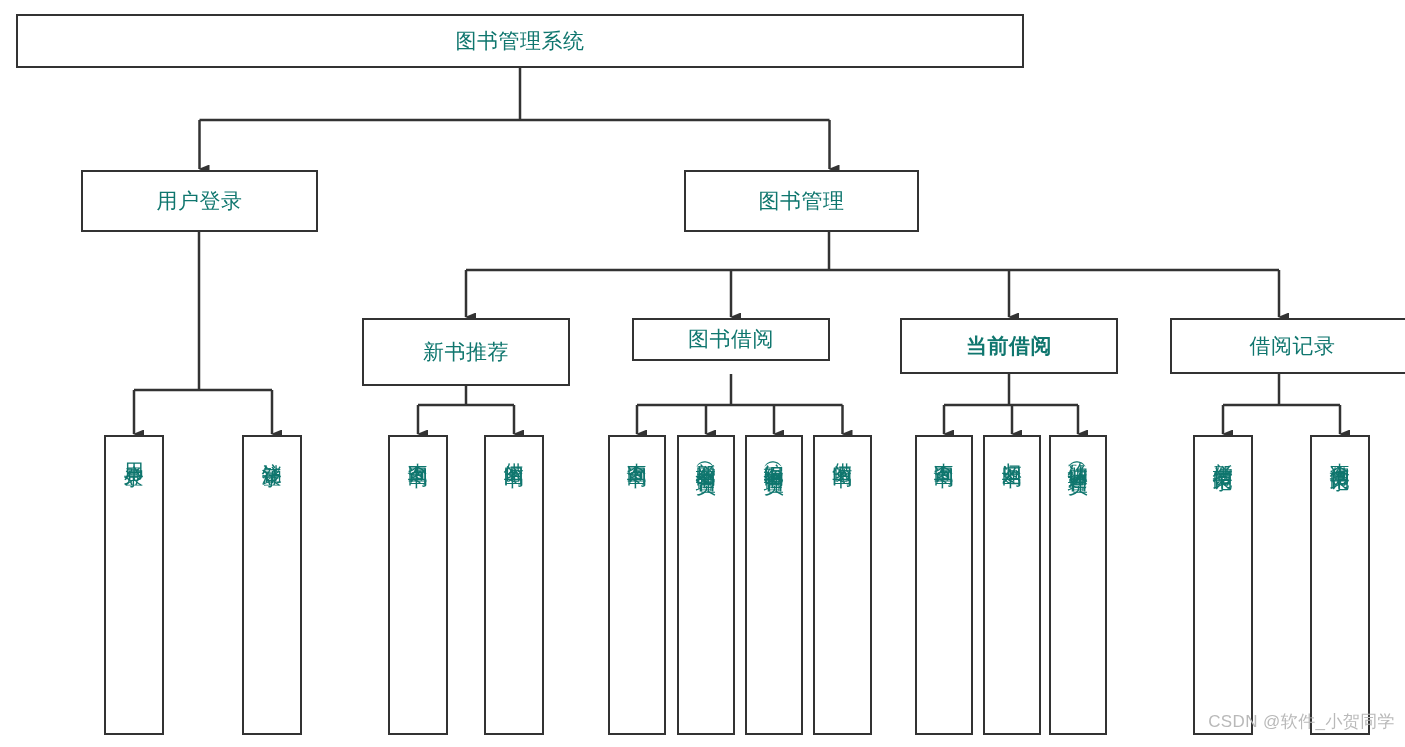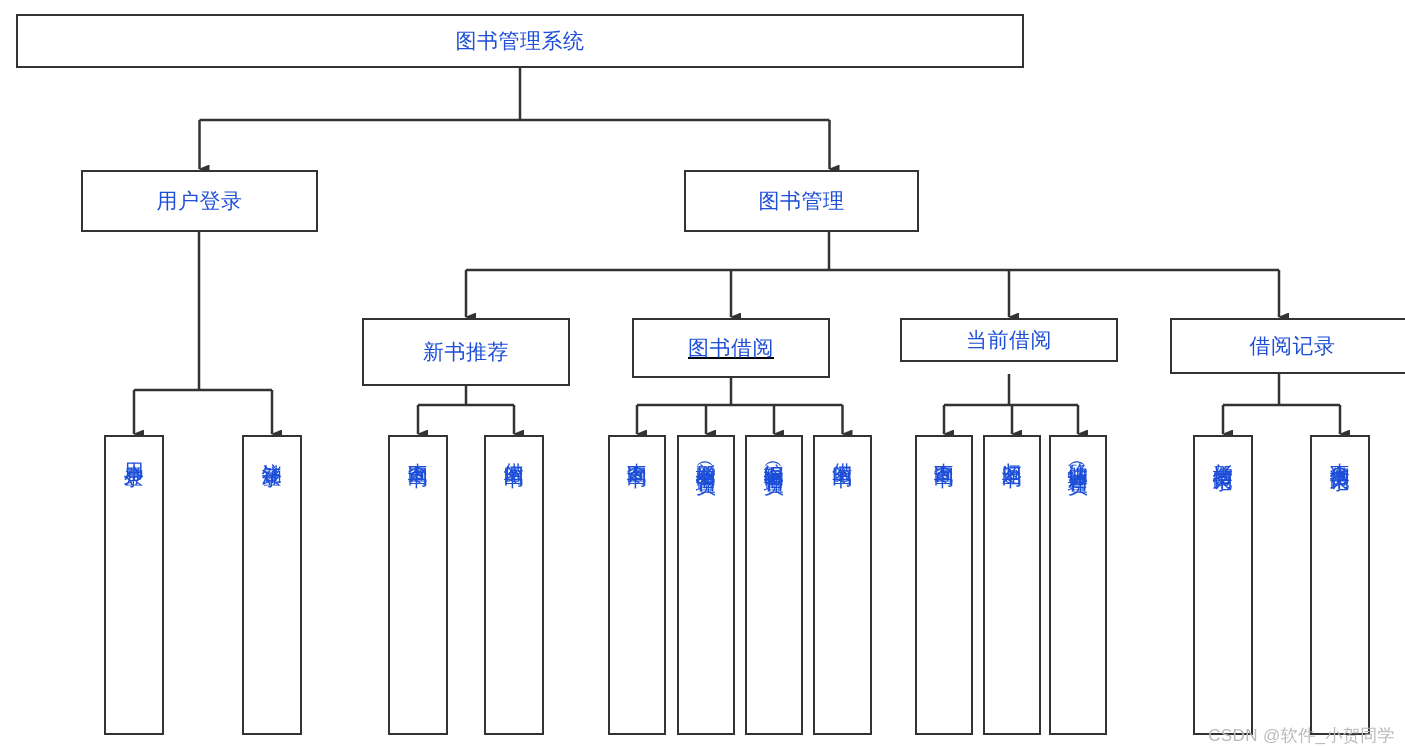--- a/index.html
+++ b/index.html
@@ -31,42 +31,42 @@
     position: absolute;
     box-sizing: border-box;
     background: #ffffff;
     border: 2px solid #333333;
     display: flex;
     align-items: center;
     justify-content: center;
     overflow: hidden;
   }
   .node-label {
-    color: #1d4ed8;
+    color: #0f766e;
     font-size: 21px;
     line-height: 1.18;
     letter-spacing: 0.5px;
     white-space: nowrap;
     text-align: center;
   }
   .node.vertical .node-label {
     writing-mode: vertical-rl;
     text-orientation: upright;
     font-size: 20px;
     line-height: 1.32;
     letter-spacing: 2px;
   }
   .node.vertical {
     align-items: flex-start;
     padding-top: 10px;
   }
   .watermark {
     position: absolute;
     right: 10px;
-    bottom: 0;
+    bottom: 14px;
     font-size: 17px;
     color: #b9b9b9;
     letter-spacing: 0.4px;
     white-space: nowrap;
     user-select: none;
   }
 </style>
 </head>
 <body>
 
@@ -121,24 +121,24 @@
       </div>
       <div class="node" style="left: 81px; top: 170px; width: 237px; height: 62px;">
         <div class="node-label">用户登录</div>
       </div>
       <div class="node" style="left: 684px; top: 170px; width: 235px; height: 62px;">
         <div class="node-label">图书管理</div>
       </div>
       <div class="node" style="left: 362px; top: 318px; width: 208px; height: 68px;">
         <div class="node-label">新书推荐</div>
       </div>
-      <div class="node" style="left: 632px; top: 318px; width: 198px; height: 60px; text-decoration: underline;">
+      <div class="node" style="left: 632px; top: 318px; width: 198px; height: 43px;">
         <div class="node-label">图书借阅</div>
       </div>
-      <div class="node" style="left: 900px; top: 318px; width: 218px; height: 44px;">
+      <div class="node" style="left: 900px; top: 318px; width: 218px; height: 56px; font-weight: bold;">
         <div class="node-label">当前借阅</div>
       </div>
       <div class="node" style="left: 1170px; top: 318px; width: 245px; height: 56px;">
         <div class="node-label">借阅记录</div>
       </div>
       <div class="node vertical" style="left: 104px; top: 435px; width: 60px; height: 300px;">
         <div class="node-label">用户登录</div>
       </div>
       <div class="node vertical" style="left: 242px; top: 435px; width: 60px; height: 300px;">
         <div class="node-label">注销登录</div>

